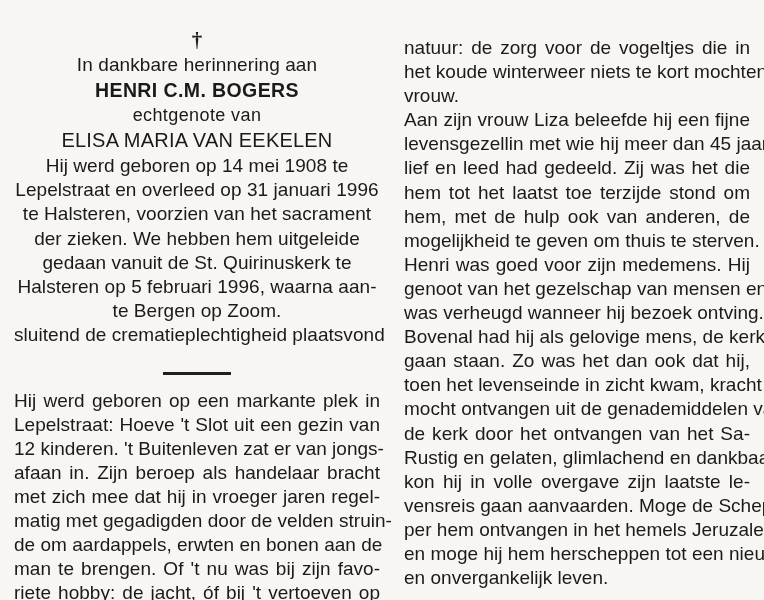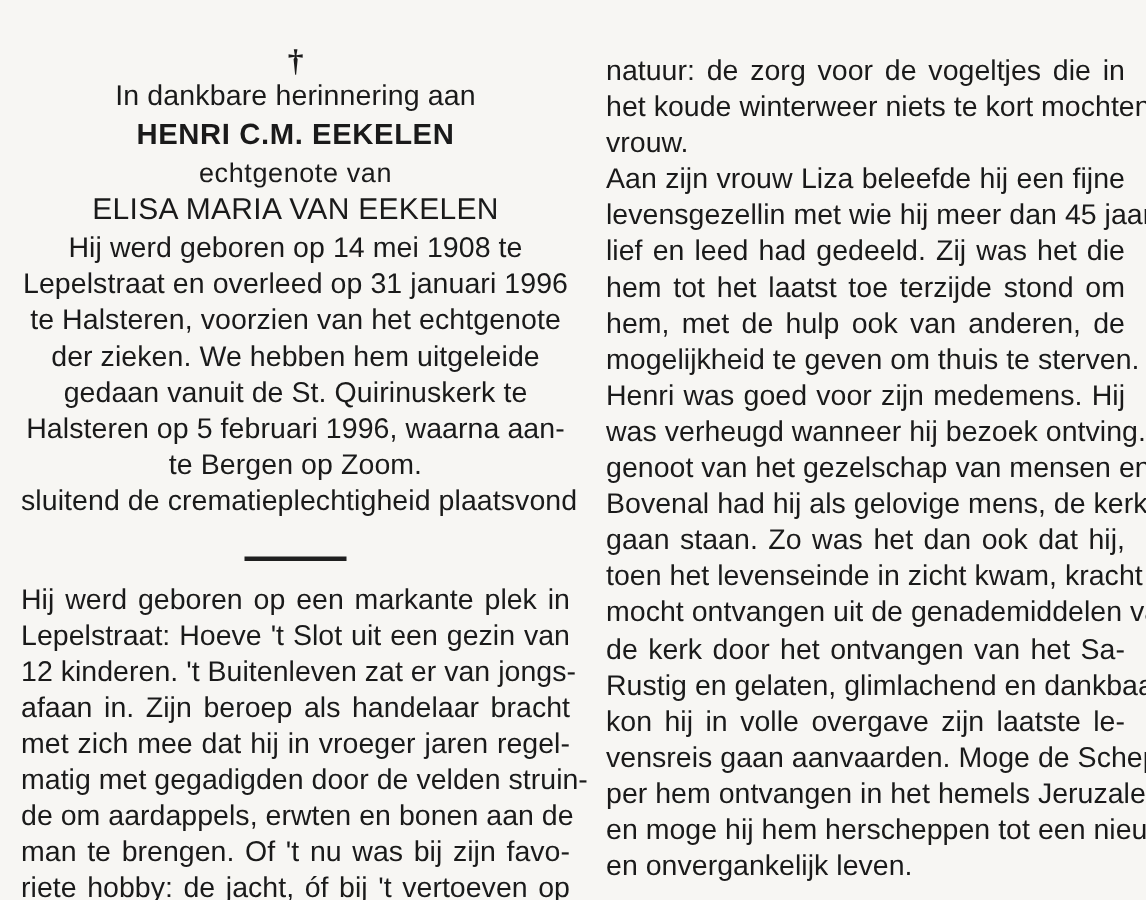--- a/index.html
+++ b/index.html
@@ -137,29 +137,29 @@
   <div class="columns">
 
     <div class="col col-left">
 
       <div class="cross-wrap">
         <span class="cross">†</span>
       </div>
 
       <div class="hdr">
         <div class="hdr-line1">In dankbare herinnering aan</div>
-        <div class="hdr-name">HENRI  C.M.  EEKELEN</div>
+        <div class="hdr-name">HENRI  C.M.  BOGERS</div>
         <div class="hdr-rel">echtgenote  van</div>
         <div class="hdr-spouse">ELISA MARIA VAN EEKELEN</div>
       </div>
 
       <div class="intro">
           <div>Hij werd geboren op 14 mei 1908 te</div>
           <div>Lepelstraat en overleed op 31 januari 1996</div>
-          <div>te Halsteren, voorzien van het echtgenote</div>
+          <div>te Halsteren, voorzien van het sacrament</div>
           <div>der zieken. We hebben hem uitgeleide</div>
           <div>gedaan vanuit de St. Quirinuskerk te</div>
           <div>Halsteren op 5 februari 1996, waarna aan-</div>
           <div>te Bergen op Zoom.</div>
           <div>sluitend de crematieplechtigheid plaatsvond</div>
         </div>
 
       <div class="rule-wrap">
         <span class="rule"></span>
       </div>
@@ -183,22 +183,22 @@
           <span class="ln">natuur: de zorg voor de vogeltjes die in</span>
           <span class="ln">het koude winterweer niets te kort mochten</span>
           <span class="ln last">vrouw.</span>
           <span class="ln">Aan zijn vrouw Liza beleefde hij een fijne</span>
           <span class="ln">levensgezellin met wie hij meer dan 45 jaar</span>
           <span class="ln">lief en leed had gedeeld. Zij was het die</span>
           <span class="ln">hem tot het laatst toe terzijde stond om</span>
           <span class="ln">hem, met de hulp ook van anderen, de</span>
           <span class="ln">mogelijkheid te geven om thuis te sterven.</span>
           <span class="ln">Henri was goed voor zijn medemens. Hij</span>
+          <span class="ln">genoot van het gezelschap van mensen en</span>
           <span class="ln">was verheugd wanneer hij bezoek ontving.</span>
-          <span class="ln">genoot van het gezelschap van mensen en</span>
           <span class="ln">Bovenal had hij als gelovige mens, de kerk</span>
           <span class="ln">gaan staan. Zo was het dan ook dat hij,</span>
           <span class="ln">toen het levenseinde in zicht kwam, kracht</span>
           <span class="ln">mocht ontvangen uit de genademiddelen van</span>
           <span class="ln">de kerk door het ontvangen van het Sa-</span>
           <span class="ln">Rustig en gelaten, glimlachend en dankbaar</span>
           <span class="ln">kon hij in volle overgave zijn laatste le-</span>
           <span class="ln">vensreis gaan aanvaarden. Moge de Schep-</span>
           <span class="ln">per hem ontvangen in het hemels Jeruzalem</span>
           <span class="ln">en moge hij hem herscheppen tot een nieuw</span>

